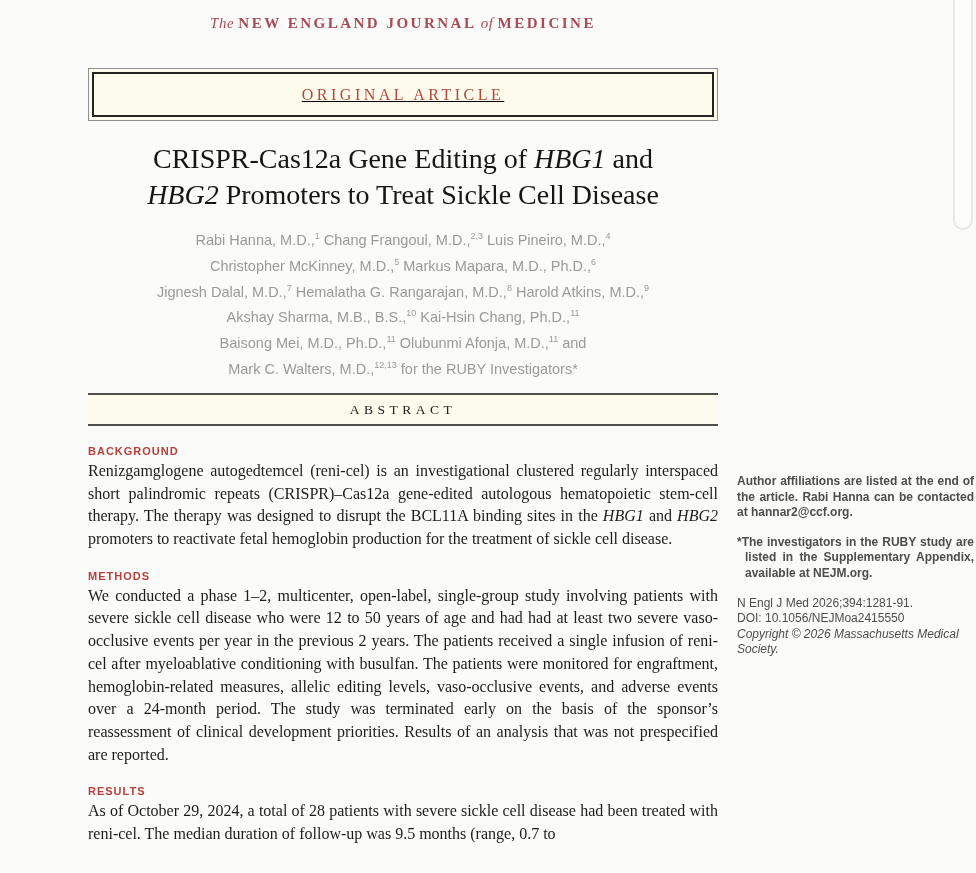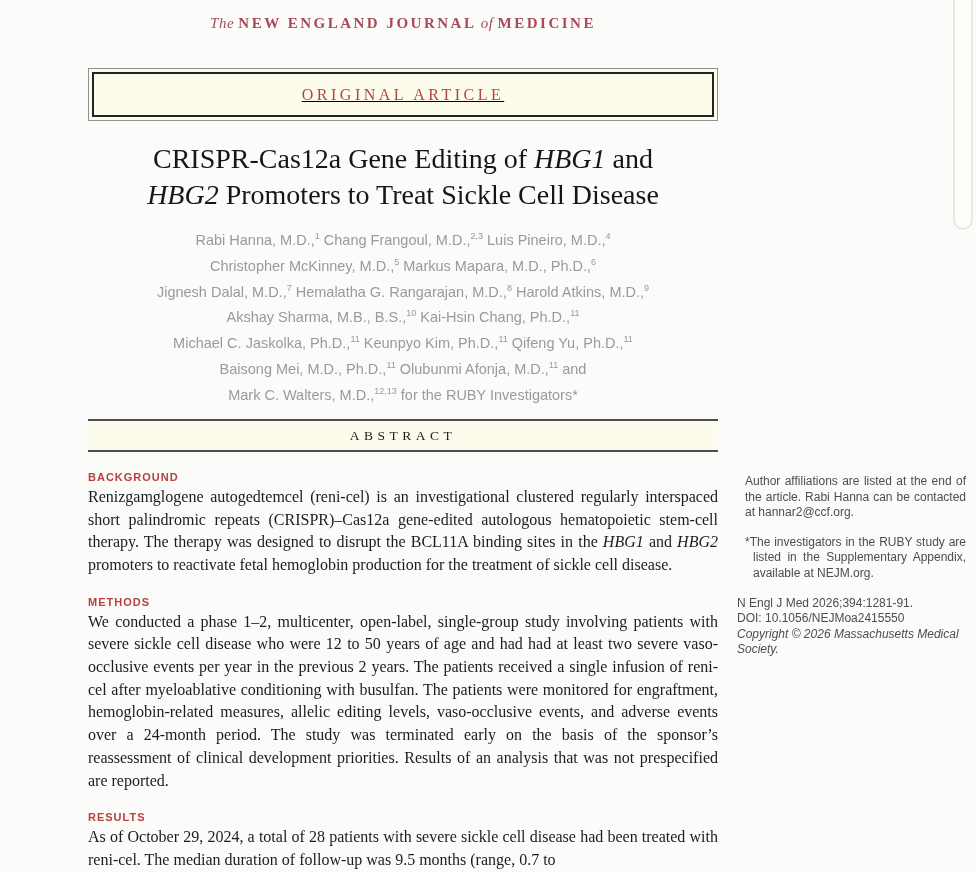--- a/index.html
+++ b/index.html
@@ -27,21 +27,21 @@
     border-bottom:2px solid #4e4e4e;height:29px;line-height:29px;text-align:center;
     font-family:"Liberation Serif",serif;font-size:13.5px;letter-spacing:4.5px;color:#222;}
 
   .section-label{margin-top:19px;font-family:"Liberation Sans",sans-serif;font-weight:bold;
     font-size:11px;letter-spacing:1px;color:#b5403c;}
   .section-para{margin:3px 0 0;font-family:"Liberation Serif",serif;font-size:16px;
     line-height:22.7px;text-align:justify;color:#1c1c1c;}
 
   .sidebar{position:absolute;left:737px;top:474px;width:237px;
     font-family:"Liberation Sans",sans-serif;font-size:12px;line-height:15.6px;color:#4d4d4d;}
-  .sidebar .note{margin:0 8px 14px;text-align:justify;}
+  .sidebar .note{margin:0 0 14px;text-align:justify;font-weight:bold;}
   .sidebar .hang{padding-left:8px;text-indent:-8px;}
   .citation-line{margin:0;}
   .copyright{font-style:italic;}
 
   .scrollbar-thumb{position:absolute;right:3px;top:-14px;width:16px;height:240px;
     border:2px solid #e8e8e5;border-radius:12px;background:#fdfdfc;}
 </style>
 </head>
 <body>
 
@@ -60,21 +60,20 @@
     <h1 class="title">
       <span class="title-line"><span>CRISPR-Cas12a Gene Editing of </span><span class="ital">HBG1</span><span> and</span></span>
       <span class="title-line"><span class="ital">HBG2</span><span> Promoters to Treat Sickle Cell Disease</span></span>
     </h1>
 
     <div class="authors">
       <div><span>Rabi Hanna, M.D.,</span><sup>1</sup><span> Chang Frangoul, M.D.,</span><sup>2,3</sup><span> Luis Pineiro, M.D.,</span><sup>4</sup></div>
       <div><span>Christopher McKinney, M.D.,</span><sup>5</sup><span> Markus Mapara, M.D., Ph.D.,</span><sup>6</sup></div>
       <div><span>Jignesh Dalal, M.D.,</span><sup>7</sup><span> Hemalatha G. Rangarajan, M.D.,</span><sup>8</sup><span> Harold Atkins, M.D.,</span><sup>9</sup></div>
       <div><span>Akshay Sharma, M.B., B.S.,</span><sup>10</sup><span> Kai-Hsin Chang, Ph.D.,</span><sup>11</sup></div>
-      <div><span>Michael C. Jaskolka, Ph.D.,</span><sup>11</sup><span> Keunpyo Kim, Ph.D.,</span><sup>11</sup><span> Qifeng Yu, Ph.D.,</span><sup>11</sup></div>
       <div><span>Baisong Mei, M.D., Ph.D.,</span><sup>11</sup><span> Olubunmi Afonja, M.D.,</span><sup>11</sup><span> and</span></div>
       <div><span>Mark C. Walters, M.D.,</span><sup>12,13</sup><span> for the RUBY Investigators*</span></div>
     </div>
 
     <div class="abstract-band">
       <span>ABSTRACT</span>
     </div>
 
     <div>
       <div class="section-label">BACKGROUND</div>

